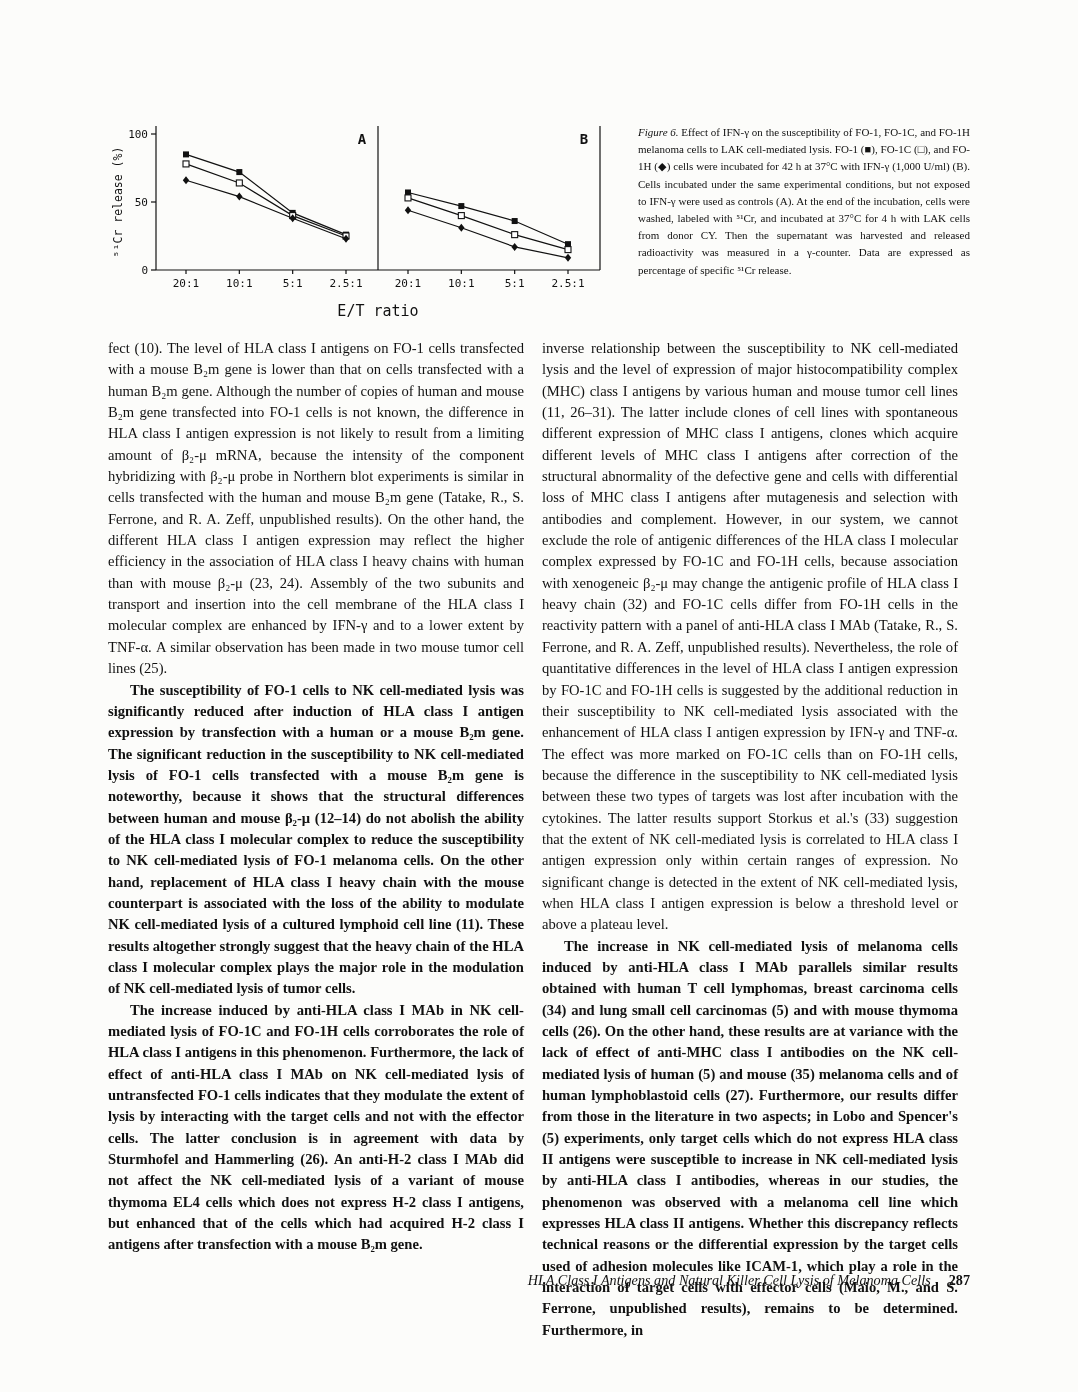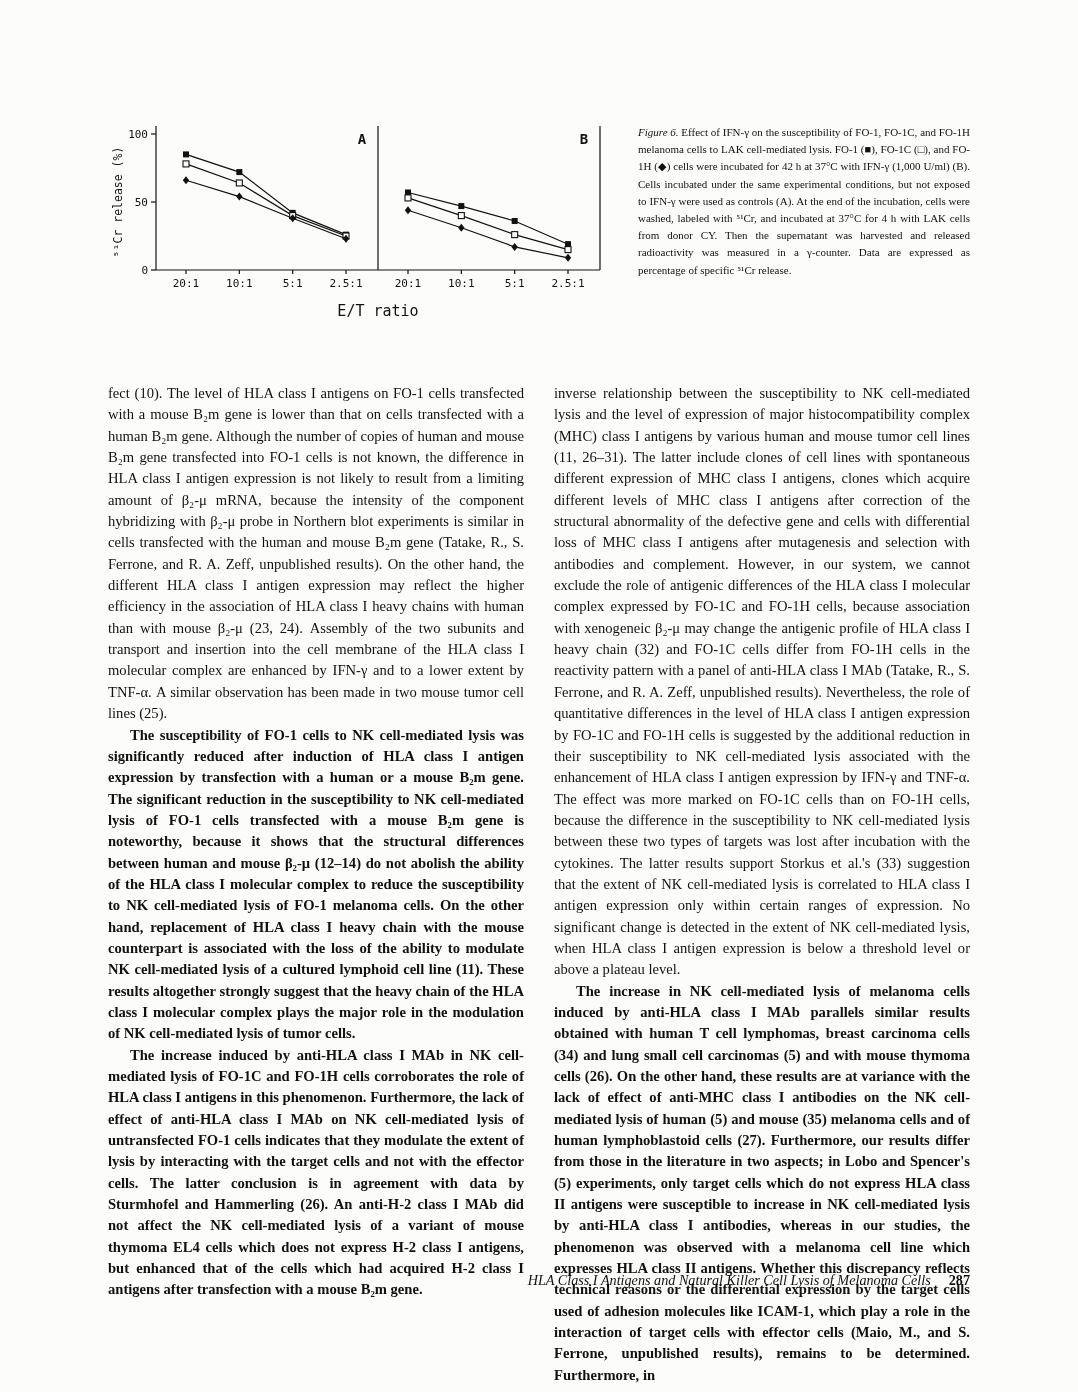--- a/index.html
+++ b/index.html
@@ -6,21 +6,21 @@
   body{
     width:1078px;height:1392px;
     background:#fcfcfa;color:#111;
     font-family:"Liberation Serif", serif;
   }
   .page{position:relative;width:1078px;height:1392px;overflow:hidden;background:#fcfcfa;}
   .figure-row{position:absolute;left:106px;top:120px;width:864px;display:flex;gap:24px;}
   .chart-wrap{width:508px;flex:none;}
   .caption{flex:1;font-size:11px;line-height:17.2px;text-align:justify;padding-top:4px;}
   .caption .cap-label{font-style:italic;}
-  .columns{position:absolute;left:108px;top:338px;width:862px;display:flex;gap:30px;margin-top:45px;}
+  .columns{position:absolute;left:108px;top:338px;width:862px;display:flex;gap:18px;}
   .col{width:416px;font-size:14.6px;line-height:21.35px;text-align:justify;}
   .col p{margin:0;}
   .col p.indent{text-indent:22px;font-weight:bold;}
   .footer{position:absolute;top:1272px;left:108px;width:862px;text-align:right;font-size:14.2px;}
   .footer .running-title{font-style:italic;}
   .footer .page-number{font-weight:bold;margin-left:18px;}
 </style>
 </head>
 <body>
 

